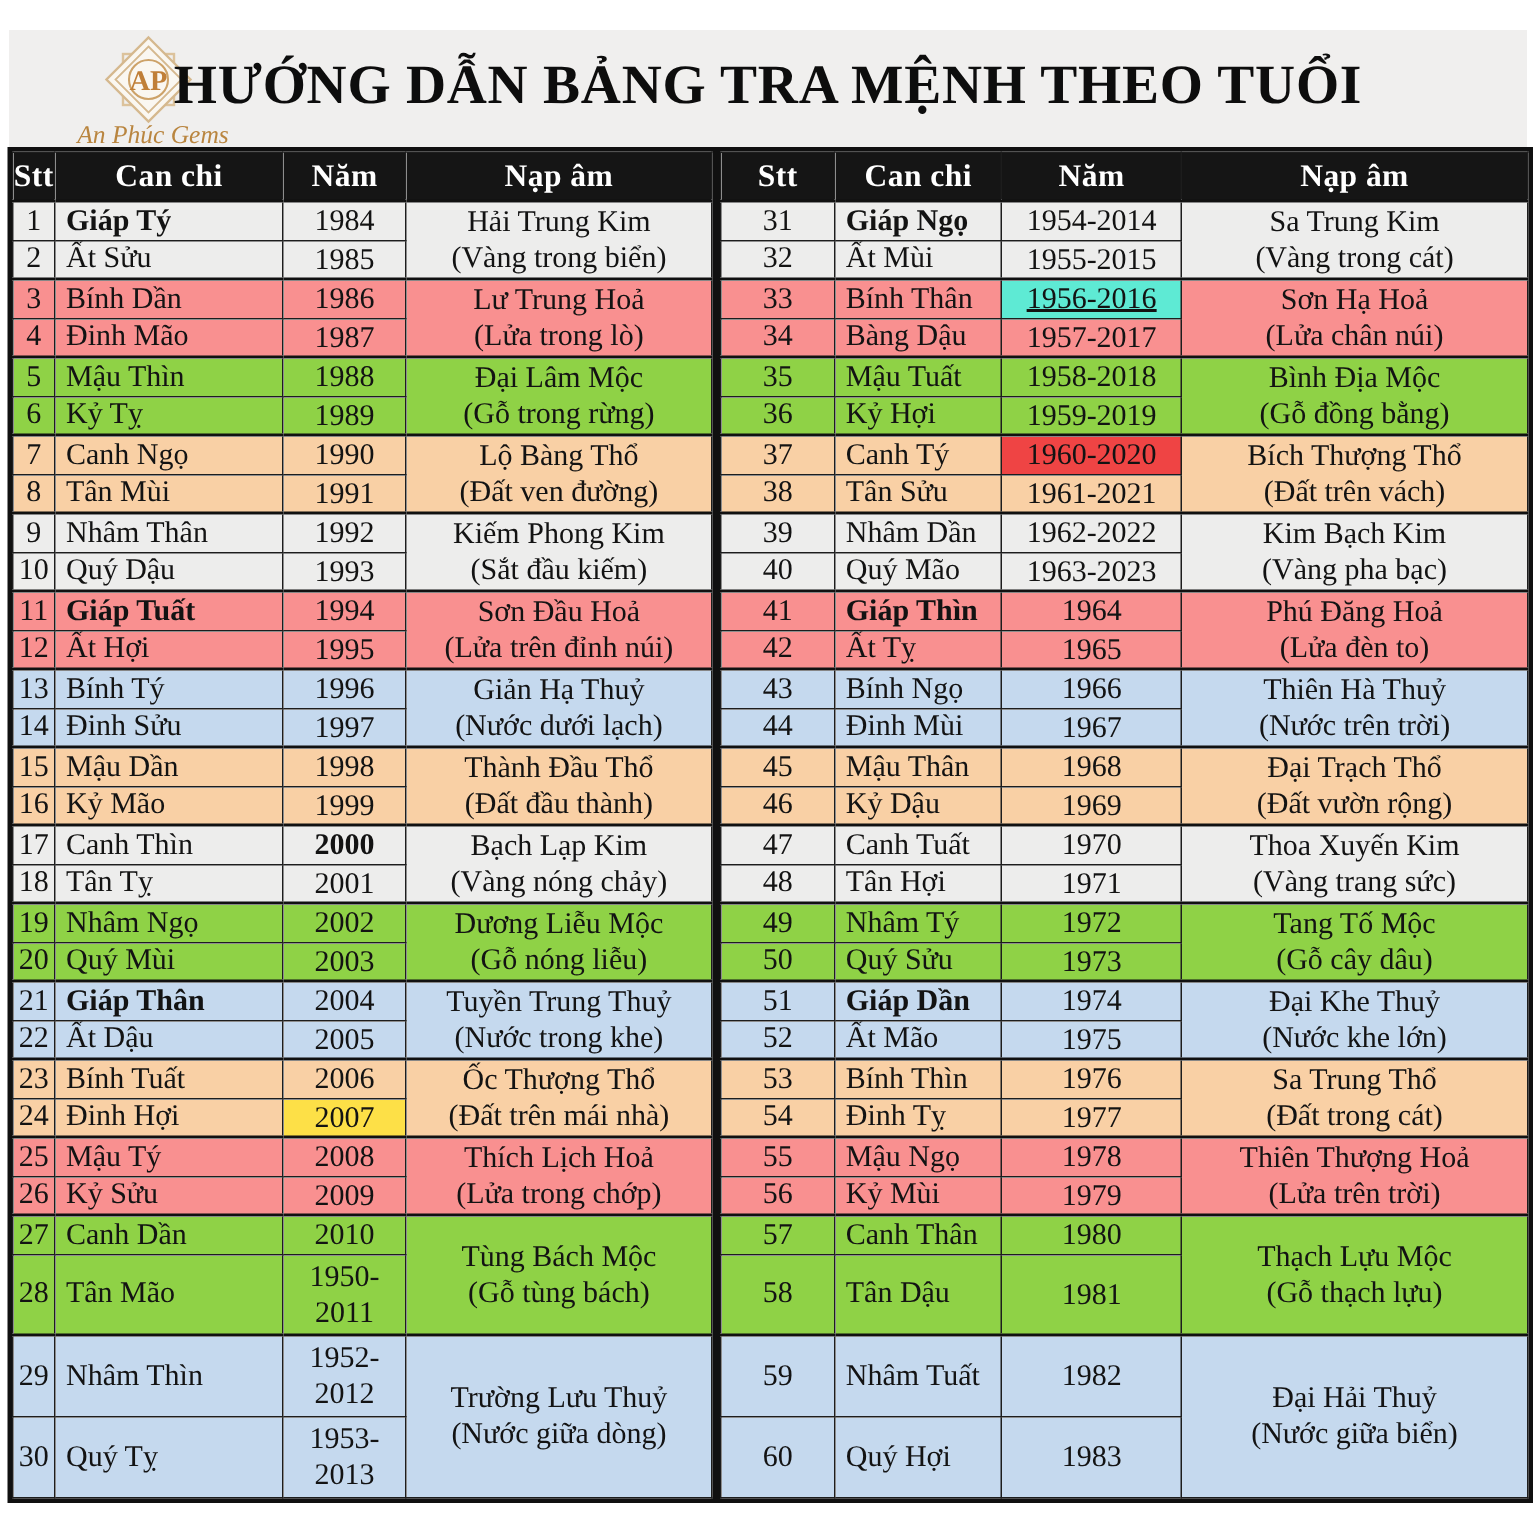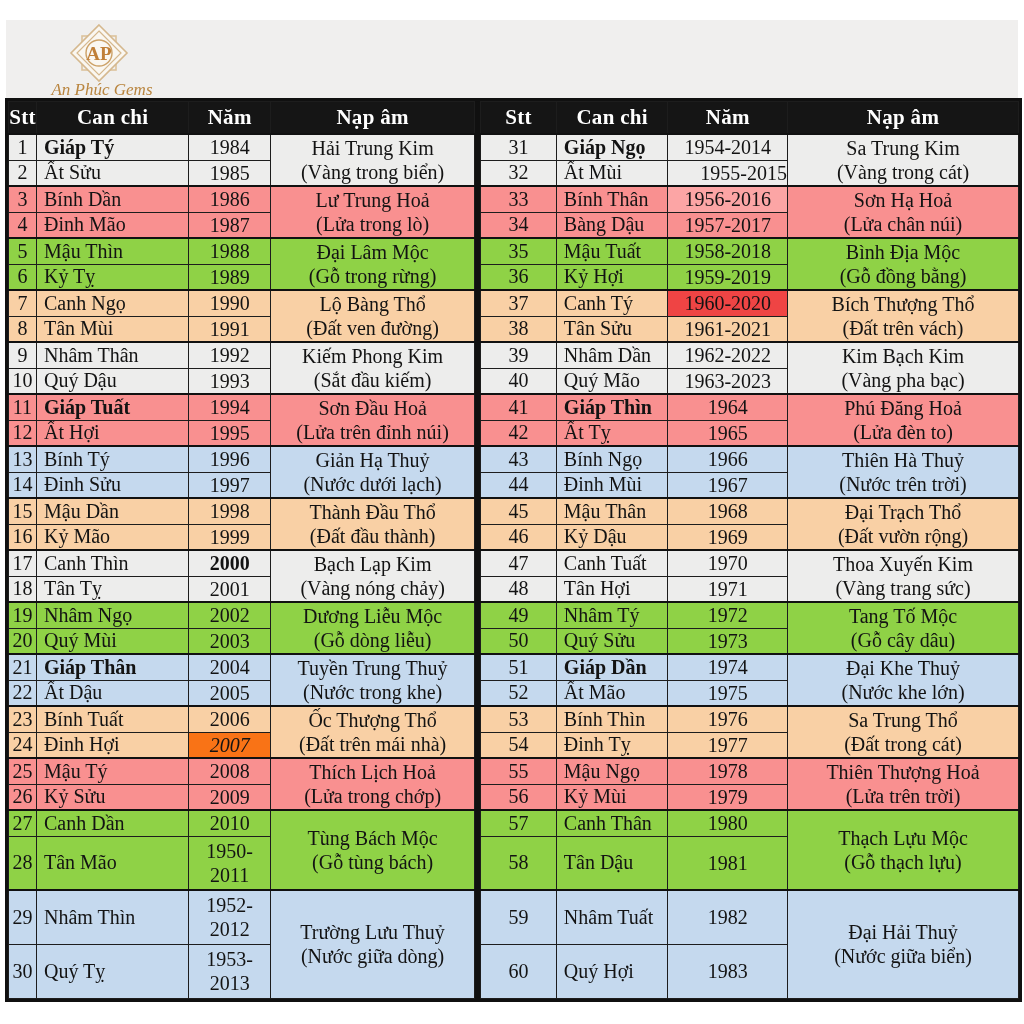--- a/index.html
+++ b/index.html
@@ -43,20 +43,21 @@
 
 <div class="banner">
   <svg class="logo" viewBox="0 0 140 78" aria-hidden="true">
     <rect x="50" y="15" width="34" height="34" fill="none" stroke="#dcc29b" stroke-width="1.6"></rect>
     <polygon points="67,4 95,32 67,60 39,32" fill="#faf7f1" stroke="#d5b88e" stroke-width="1.6"></polygon>
     <polygon points="67,10 89,32 67,54 45,32" fill="none" stroke="#d5b88e" stroke-width="1.2"></polygon>
     <circle cx="67" cy="32" r="13" fill="none" stroke="#cda268" stroke-width="1.4"></circle>
     <text x="67" y="39" text-anchor="middle" font-size="19" font-weight="bold" fill="#c07f38" font-family="Liberation Serif, DejaVu Serif, serif">AP</text>
     <text x="70" y="74" text-anchor="middle" font-size="17" font-style="italic" fill="#b9853f" font-family="Liberation Serif, DejaVu Serif, serif">An Phúc Gems</text>
   </svg>
+  <div class="page-title">HƯỚNG DẪN BẢNG TRA MỆNH THEO TUỔI</div>
 </div>
 
 <div class="tables">
   <table id="left-table">
     <colgroup>
       <col style="width:28px">
         <col style="width:153px">
         <col style="width:82px">
         <col style="width:205px">
     </colgroup>
@@ -194,21 +195,21 @@
           <td class="c-stt" style="background: rgb(237, 237, 236);">18</td>
           <td class="c-canchi" style="background: rgb(237, 237, 236);">Tân Tỵ</td>
           <td class="c-nam" style="background: rgb(237, 237, 236);">2001</td>
         </tr>
         <tr class="grp-start">
           <td class="c-stt" style="background: rgb(143, 210, 70);">19</td>
           <td class="c-canchi" style="background: rgb(143, 210, 70);">Nhâm Ngọ</td>
           <td class="c-nam" style="background: rgb(143, 210, 70);">2002</td>
           <td class="c-napam" rowspan="2" style="background: rgb(143, 210, 70);">
             <div class="napam-name">Dương Liễu Mộc</div>
-            <div class="napam-note">(Gỗ dòng liễu)</div>
+            <div class="napam-note">(Gỗ nóng liễu)</div>
           </td>
         </tr>
         <tr>
           <td class="c-stt" style="background: rgb(143, 210, 70);">20</td>
           <td class="c-canchi" style="background: rgb(143, 210, 70);">Quý Mùi</td>
           <td class="c-nam" style="background: rgb(143, 210, 70);">2003</td>
         </tr>
         <tr class="grp-start">
           <td class="c-stt" style="background: rgb(197, 217, 238);">21</td>
           <td class="c-canchi bold" style="background: rgb(197, 217, 238);">Giáp Thân</td>
@@ -228,21 +229,21 @@
           <td class="c-canchi" style="background: rgb(249, 208, 165);">Bính Tuất</td>
           <td class="c-nam" style="background: rgb(249, 208, 165);">2006</td>
           <td class="c-napam" rowspan="2" style="background: rgb(249, 208, 165);">
             <div class="napam-name">Ốc Thượng Thổ</div>
             <div class="napam-note">(Đất trên mái nhà)</div>
           </td>
         </tr>
         <tr>
           <td class="c-stt" style="background: rgb(249, 208, 165);">24</td>
           <td class="c-canchi" style="background: rgb(249, 208, 165);">Đinh Hợi</td>
-          <td class="c-nam" style="background: #f97316; font-style: italic;">2007</td>
+          <td class="c-nam" style="background: #fde047;">2007</td>
         </tr>
         <tr class="grp-start">
           <td class="c-stt" style="background: rgb(249, 144, 144);">25</td>
           <td class="c-canchi" style="background: rgb(249, 144, 144);">Mậu Tý</td>
           <td class="c-nam" style="background: rgb(249, 144, 144);">2008</td>
           <td class="c-napam" rowspan="2" style="background: rgb(249, 144, 144);">
             <div class="napam-name">Thích Lịch Hoả</div>
             <div class="napam-note">(Lửa trong chớp)</div>
           </td>
         </tr>
@@ -311,26 +312,26 @@
           <td class="c-canchi bold" style="background: rgb(237, 237, 236);">Giáp Ngọ</td>
           <td class="c-nam" style="background: rgb(237, 237, 236);">1954-2014</td>
           <td class="c-napam" rowspan="2" style="background: rgb(237, 237, 236);">
             <div class="napam-name">Sa Trung Kim</div>
             <div class="napam-note">(Vàng trong cát)</div>
           </td>
         </tr>
         <tr>
           <td class="c-stt" style="background: rgb(237, 237, 236);">32</td>
           <td class="c-canchi" style="background: rgb(237, 237, 236);">Ất Mùi</td>
-          <td class="c-nam" style="background: rgb(237, 237, 236); text-align: right;">1955-2015</td>
+          <td class="c-nam" style="background: rgb(237, 237, 236);">1955-2015</td>
         </tr>
         <tr class="grp-start">
           <td class="c-stt" style="background: rgb(249, 144, 144);">33</td>
           <td class="c-canchi" style="background: rgb(249, 144, 144);">Bính Thân</td>
-          <td class="c-nam" style="background: #fca5a5;">1956-2016</td>
+          <td class="c-nam" style="background: #5eead4; text-decoration: underline;">1956-2016</td>
           <td class="c-napam" rowspan="2" style="background: rgb(249, 144, 144);">
             <div class="napam-name">Sơn Hạ Hoả</div>
             <div class="napam-note">(Lửa chân núi)</div>
           </td>
         </tr>
         <tr>
           <td class="c-stt" style="background: rgb(249, 144, 144);">34</td>
           <td class="c-canchi" style="background: rgb(249, 144, 144);">Bàng Dậu</td>
           <td class="c-nam" style="background: rgb(249, 144, 144);">1957-2017</td>
         </tr>

